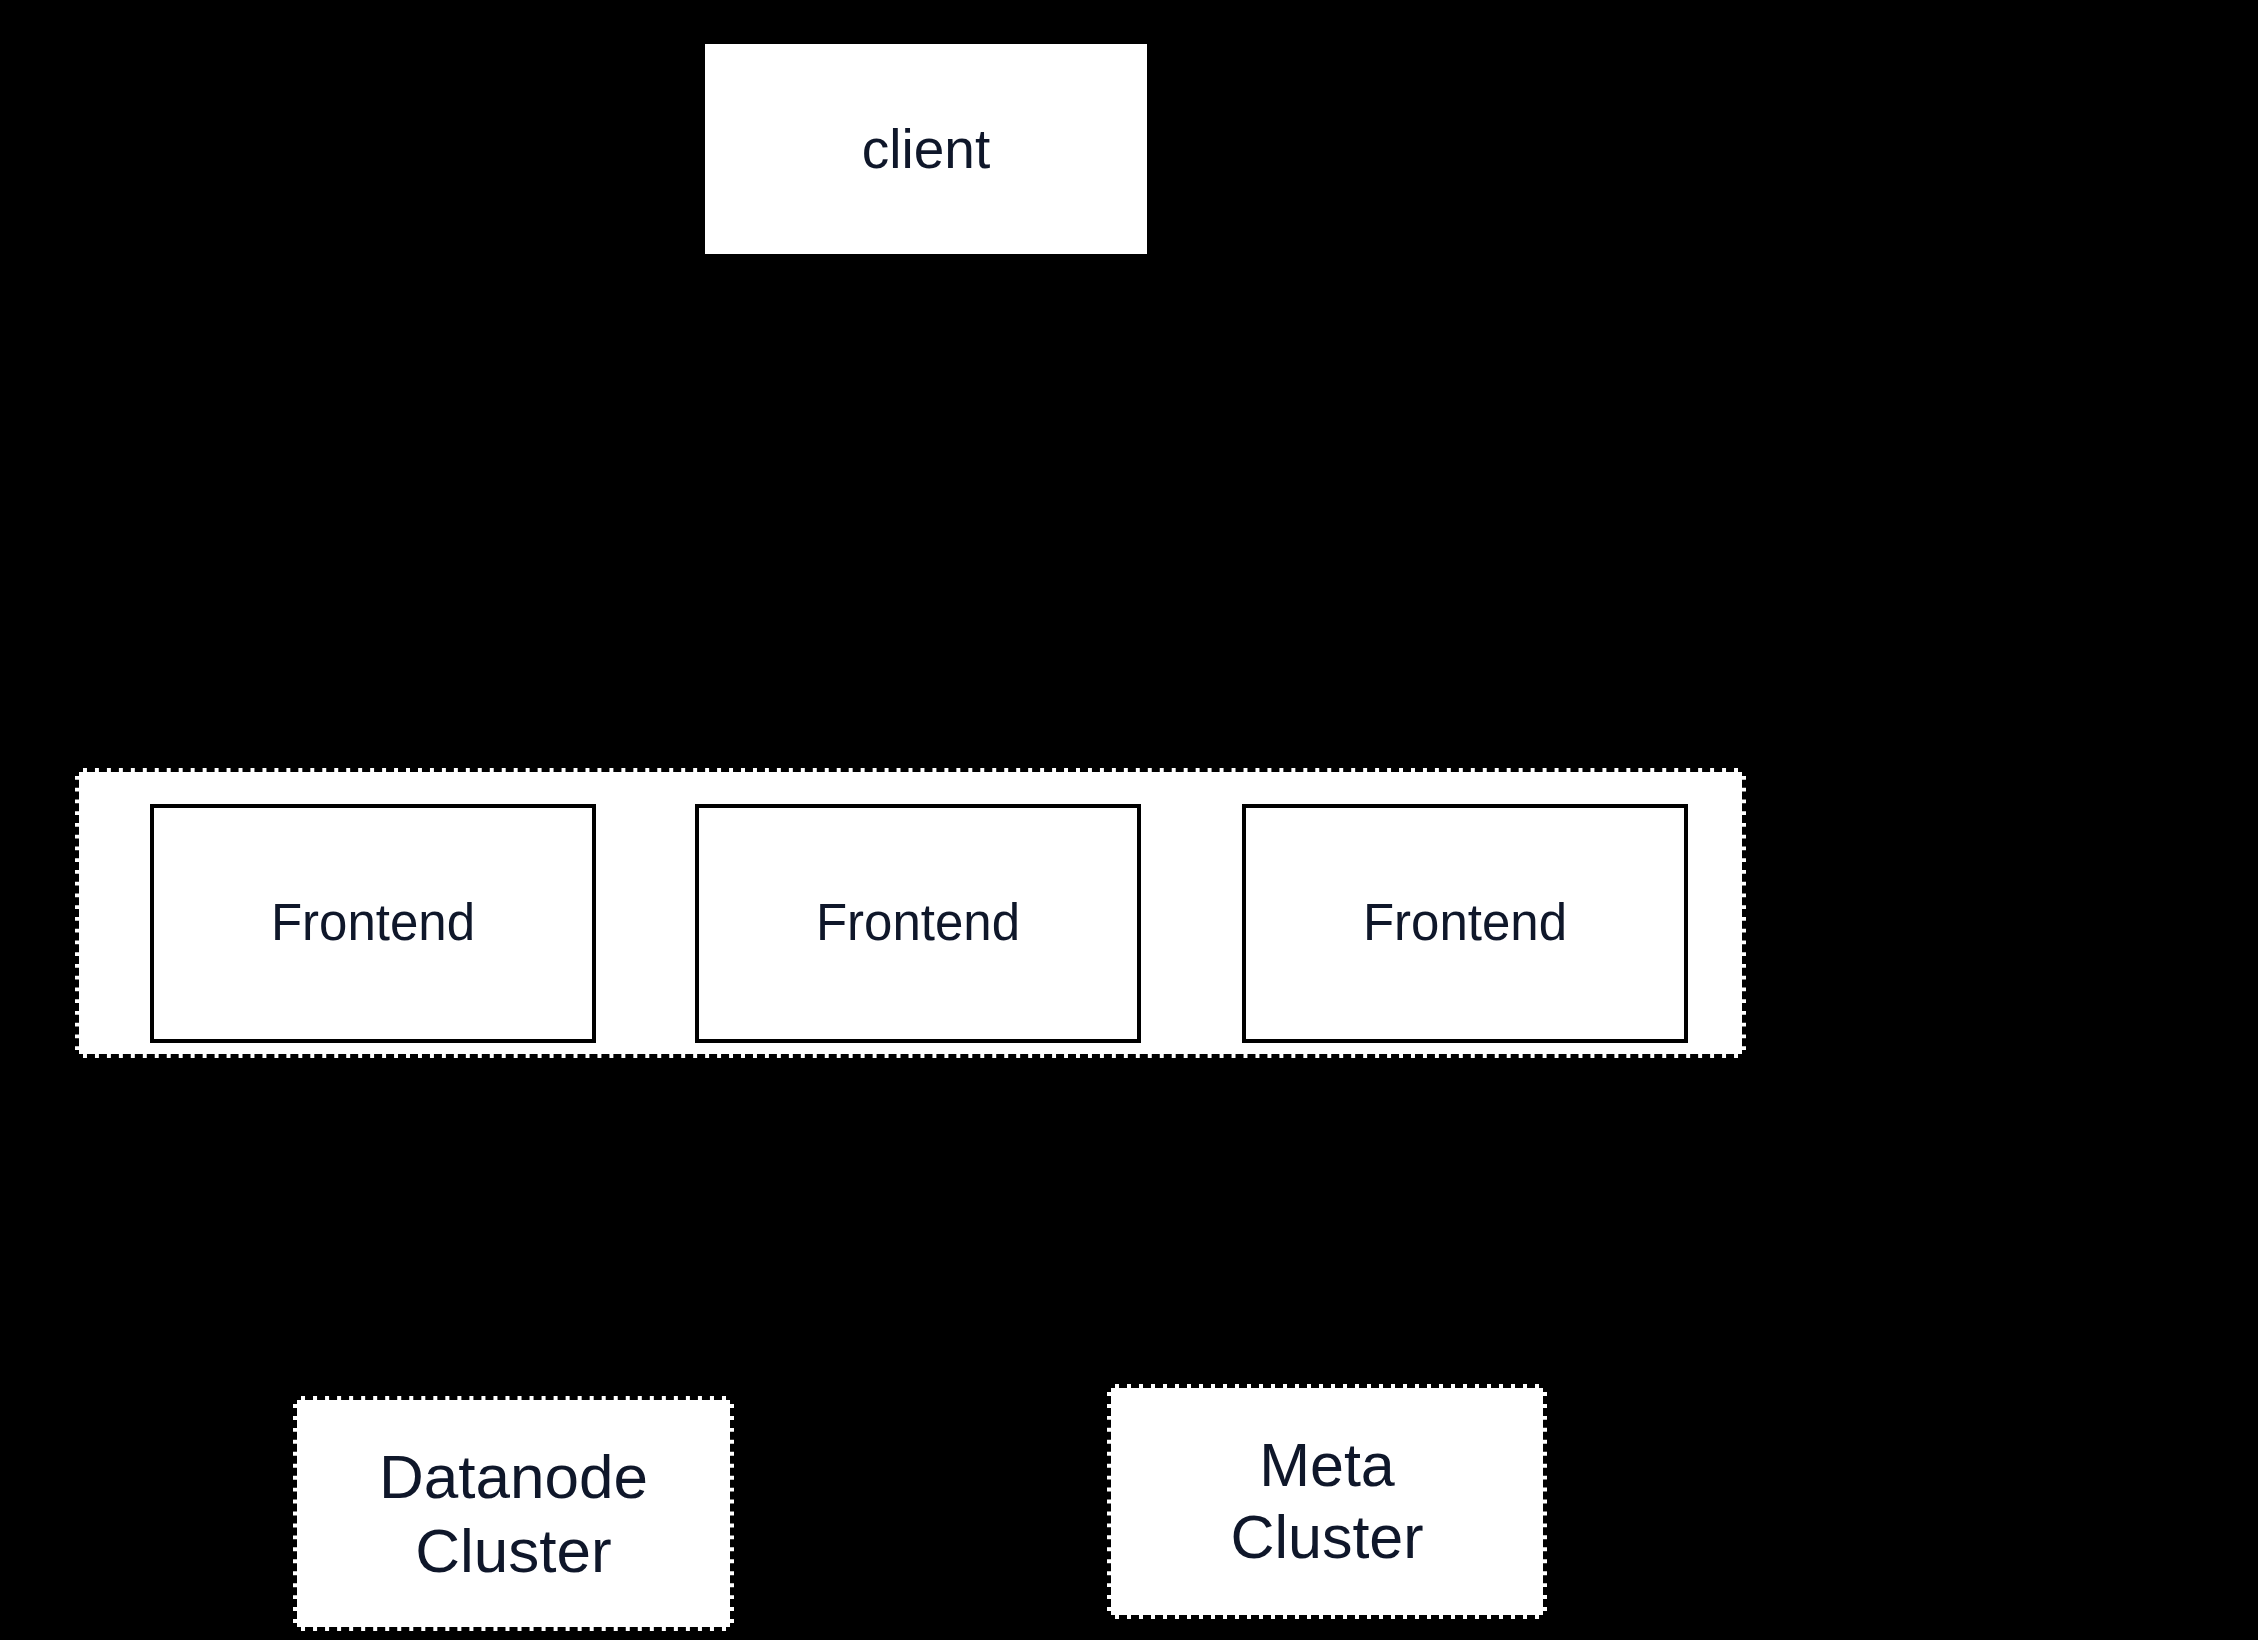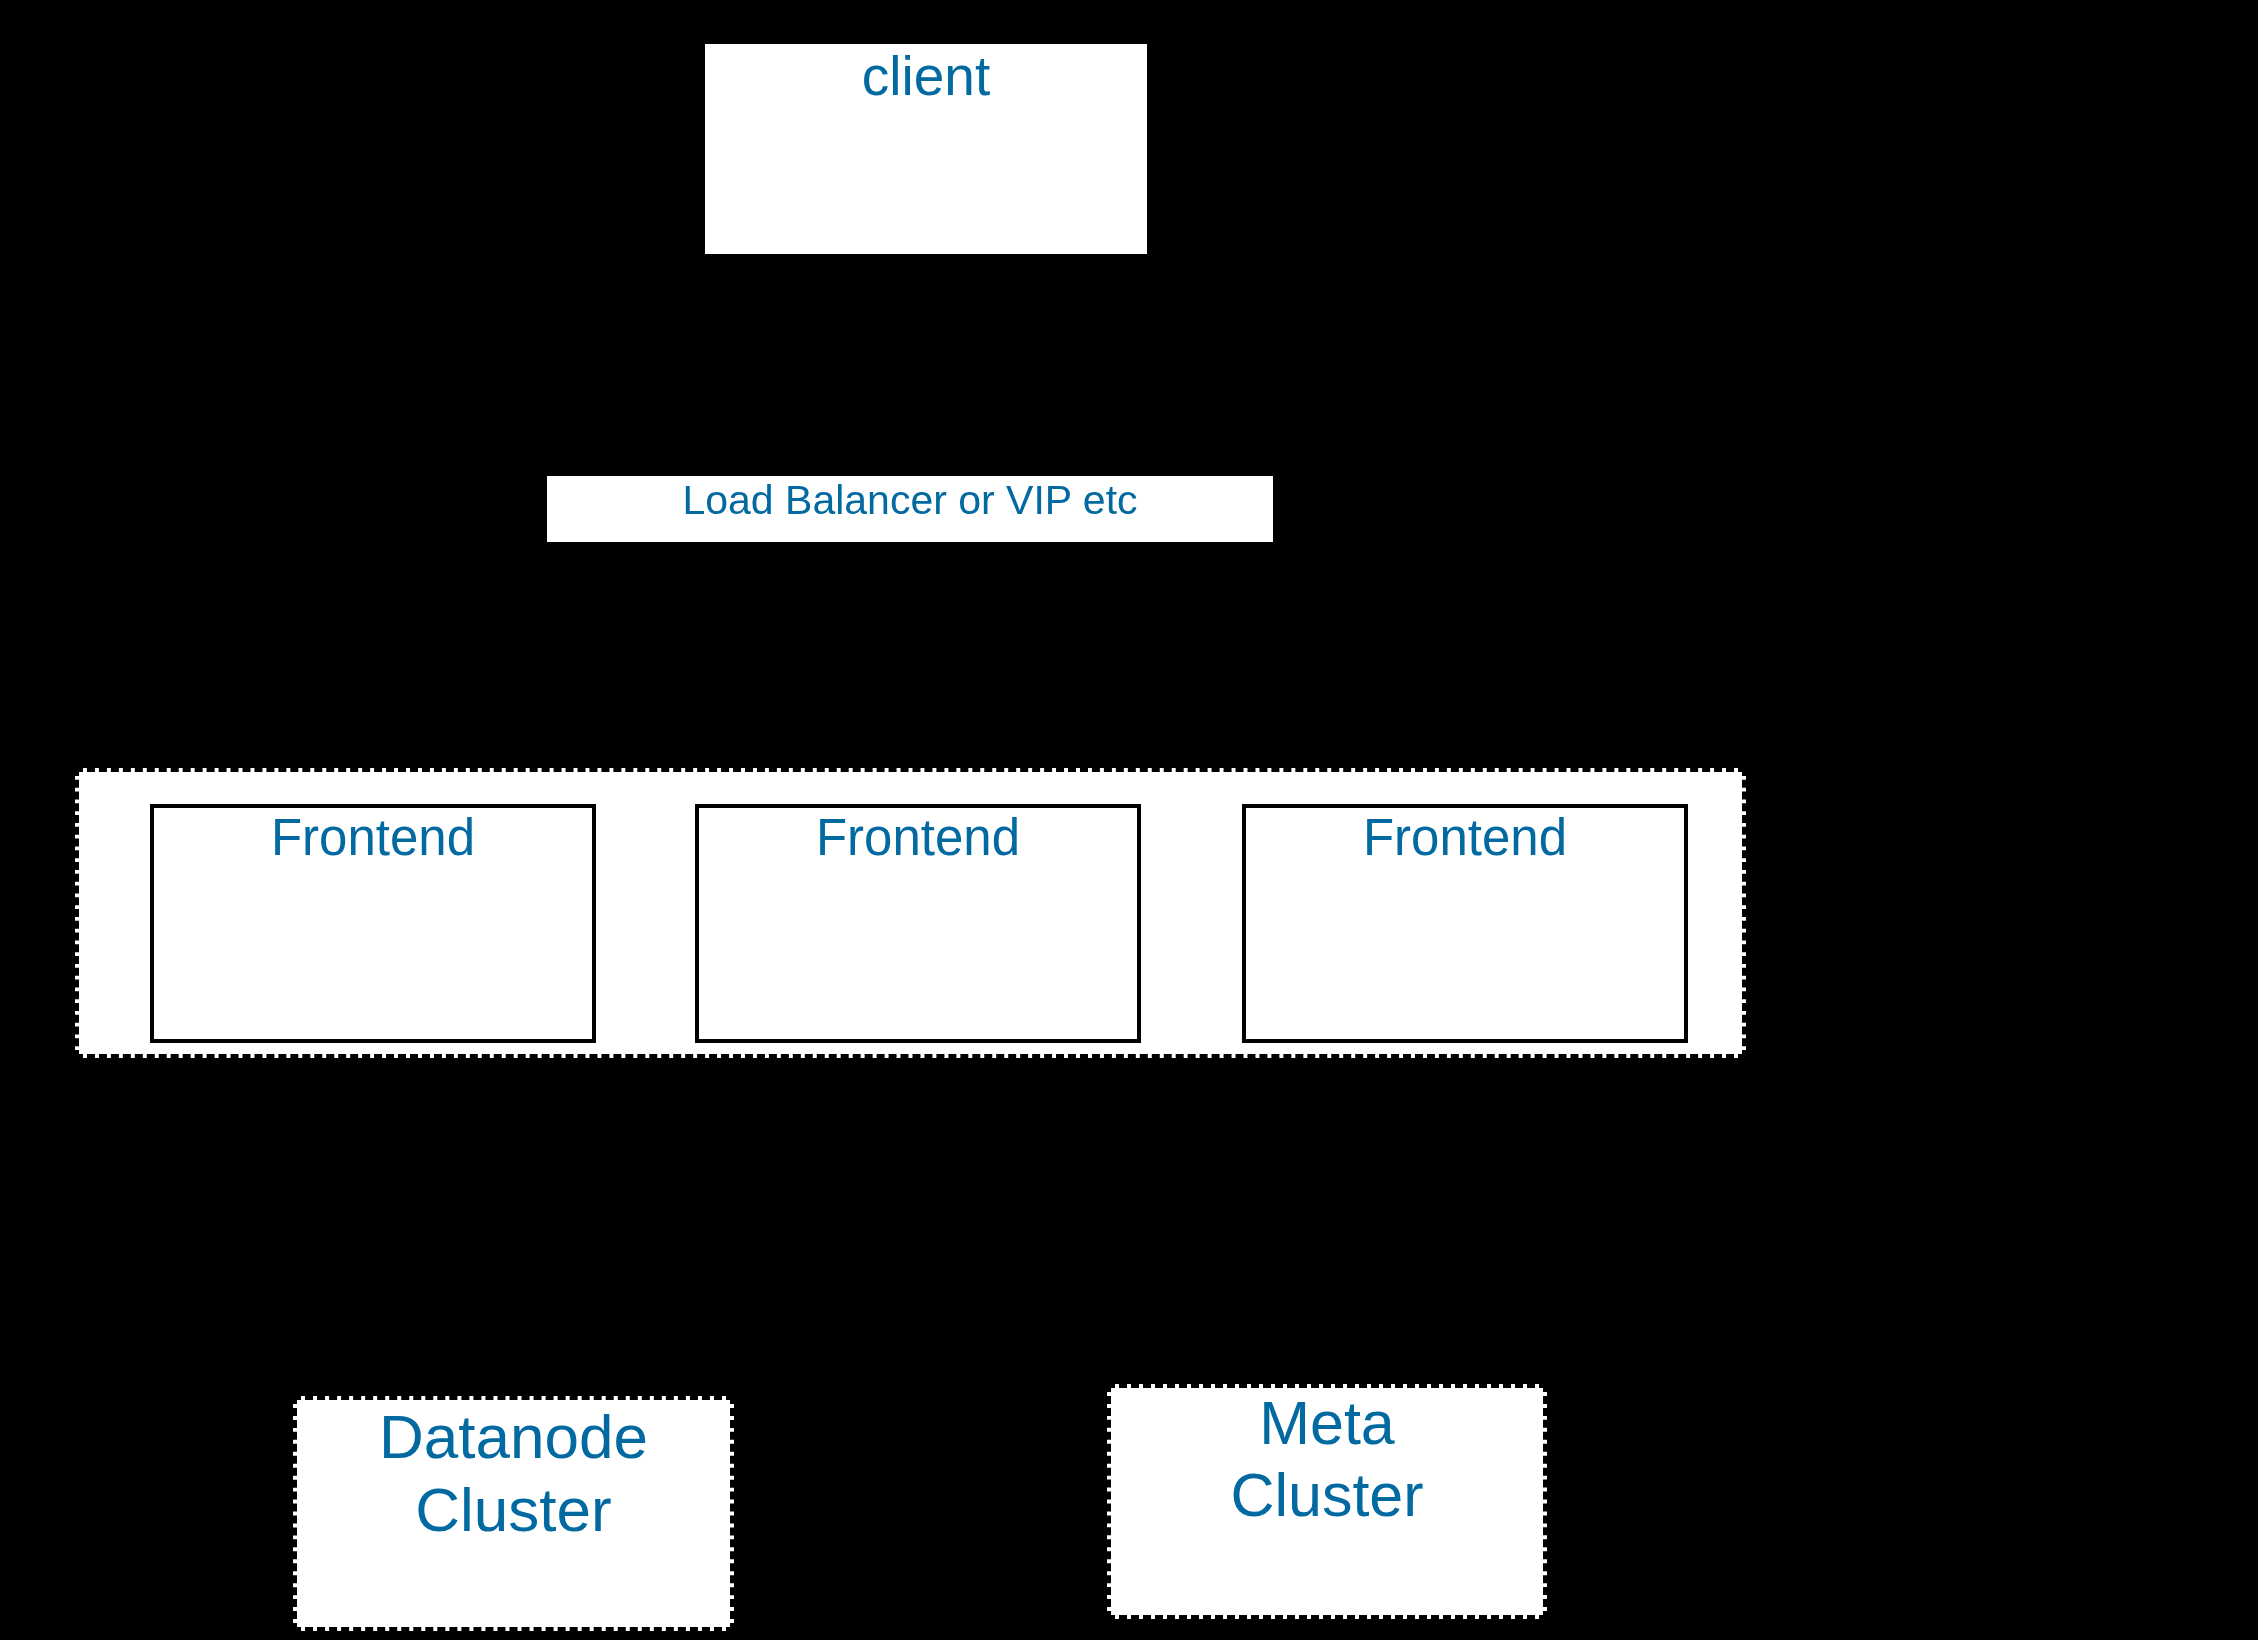--- a/index.html
+++ b/index.html
@@ -18,24 +18,24 @@
     height: 1640px;
     background: #000000;
     overflow: hidden;
   }
 
   
   .node {
     position: absolute;
     box-sizing: border-box;
     display: flex;
-    align-items: flex-start;
+    align-items: center;
     justify-content: center;
     text-align: center;
-    color: #0369a1;
+    color: #0f172a;
     line-height: 1.18;
     white-space: pre-line;
   }
 
   
   .node--plain {
     background: #ffffff;
     border: none;
   }
 
@@ -116,23 +116,20 @@
 </style>
 </head>
 <body>
 
 <div id="canvas">
 
   <div class="node node--plain" id="client-node">
     <span class="node-label">client</span>
   </div>
 
-  <div class="node node--plain" id="load-balancer-node">
-    <span class="node-label">Load Balancer or VIP etc</span>
-  </div>
 
   <div class="group-box" id="frontend-group">
 
     <div class="node node--solid frontend-node" id="frontend-node-0">
       <span class="node-label">Frontend</span>
     </div>
 
     <div class="node node--solid frontend-node" id="frontend-node-1">
       <span class="node-label">Frontend</span>
     </div>

